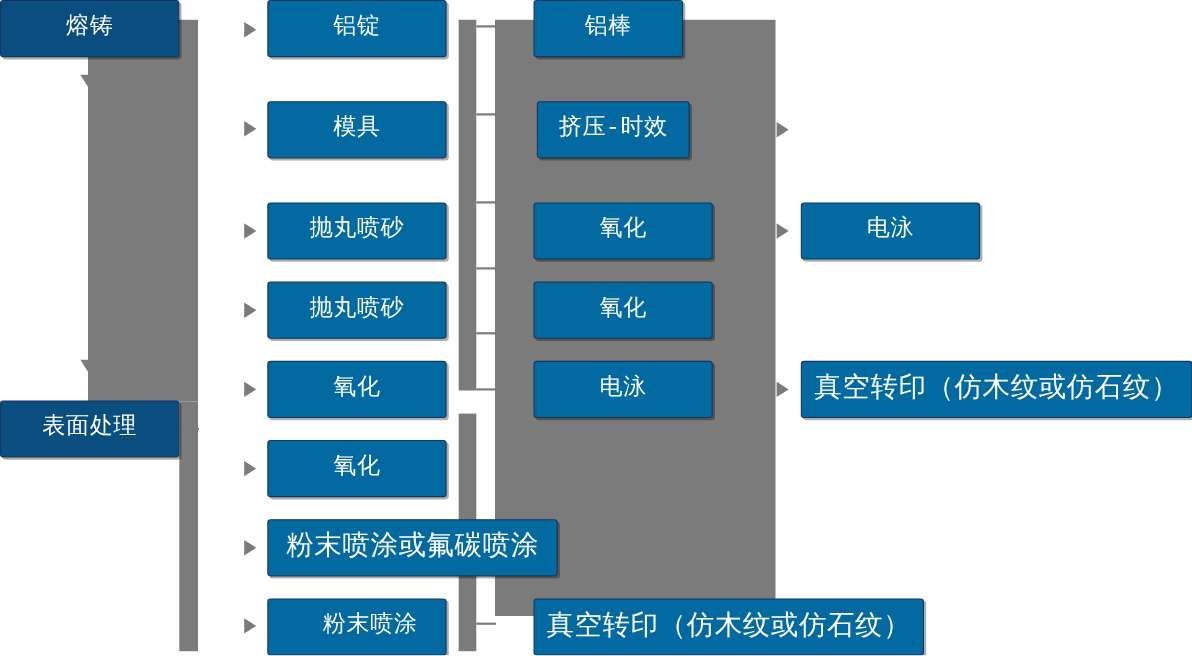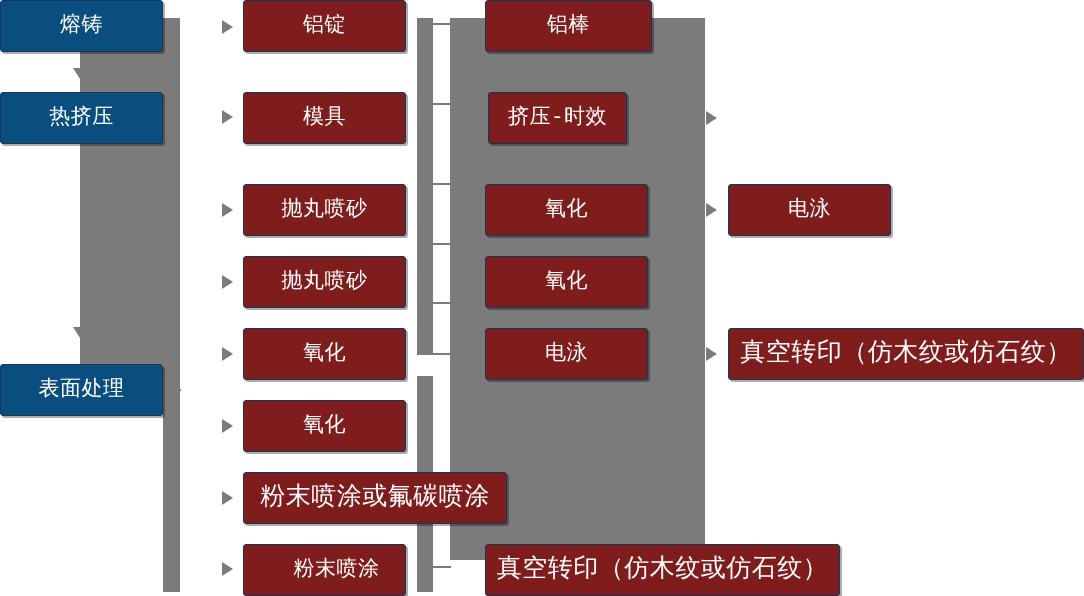--- a/index.html
+++ b/index.html
@@ -56,21 +56,21 @@
     font-size: 21px;
     line-height: 1.1;
     letter-spacing: 0.5px;
     border: 1px solid #17365d;
     border-radius: 3px;
     box-shadow: 2px 2px 0 rgba(0,0,0,0.32);
     white-space: nowrap;
     user-select: none;
   }
   .node.dark  { background: #0a4e80; }
-  .node.mid   { background: #7f1d1d; }
+  .node.mid   { background: #0369a1; }
   .node.wide  { font-size: 25px; }
 </style>
 </head>
 <body>
 
 <div id="canvas">
 
   <div class="band" style="left:80px; top:18px; width:100px; height:347px;"></div>
   <div class="band" style="left:163px; top:365px; width:17px; height:227px;"></div>
 
@@ -101,23 +101,20 @@
 
   <div class="band" style="left:450px; top:18px; width:255px; height:542px;"></div>
 
   <div class="arrow-right" style="left:706px; top:111px;"></div>
   <div class="arrow-right" style="left:706px; top:203px;"></div>
   <div class="arrow-right" style="left:706px; top:347px;"></div>
 
   <div class="node dark" style="left:0px; top:0px; width:163px; height:52px;">
     <span>熔铸</span>
   </div>
-  <div class="node dark" style="left:0px; top:92px; width:163px; height:52px;">
-    <span>热挤压</span>
-  </div>
   <div class="node dark" style="left:0px; top:364px; width:163px; height:52px;">
     <span>表面处理</span>
   </div>
 
   <div class="node mid" style="left:243px; top:0px; width:163px; height:52px;">
     <span>铝锭</span>
   </div>
   <div class="node mid" style="left:243px; top:92px; width:163px; height:52px;">
     <span>模具</span>
   </div>
@@ -133,21 +130,21 @@
   <div class="node mid" style="left:243px; top:400px; width:163px; height:52px;">
     <span>氧化</span>
   </div>
   <div class="node mid wide" style="left:243px; top:472px; width:264px; height:52px;text-align:center;">
     <span>粉末喷涂或氟碳喷涂</span>
   </div>
   <div class="node mid" style="left:243px; top:544px; width:163px; height:52px;padding-left:24px;">
     <span>粉末喷涂</span>
   </div>
 
-  <div class="node mid" style="left:485px; top:0px; width:167px; height:52px;">
+  <div class="node mid" style="left:485px; top:0px; width:136px; height:52px;">
     <span>铝棒</span>
   </div>
   <div class="node mid" style="left:488px; top:92px; width:139px; height:52px;">
     <span>挤压-时效</span>
   </div>
   <div class="node mid" style="left:485px; top:184px; width:163px; height:52px;">
     <span>氧化</span>
   </div>
   <div class="node mid" style="left:485px; top:256px; width:163px; height:52px;">
     <span>氧化</span>

